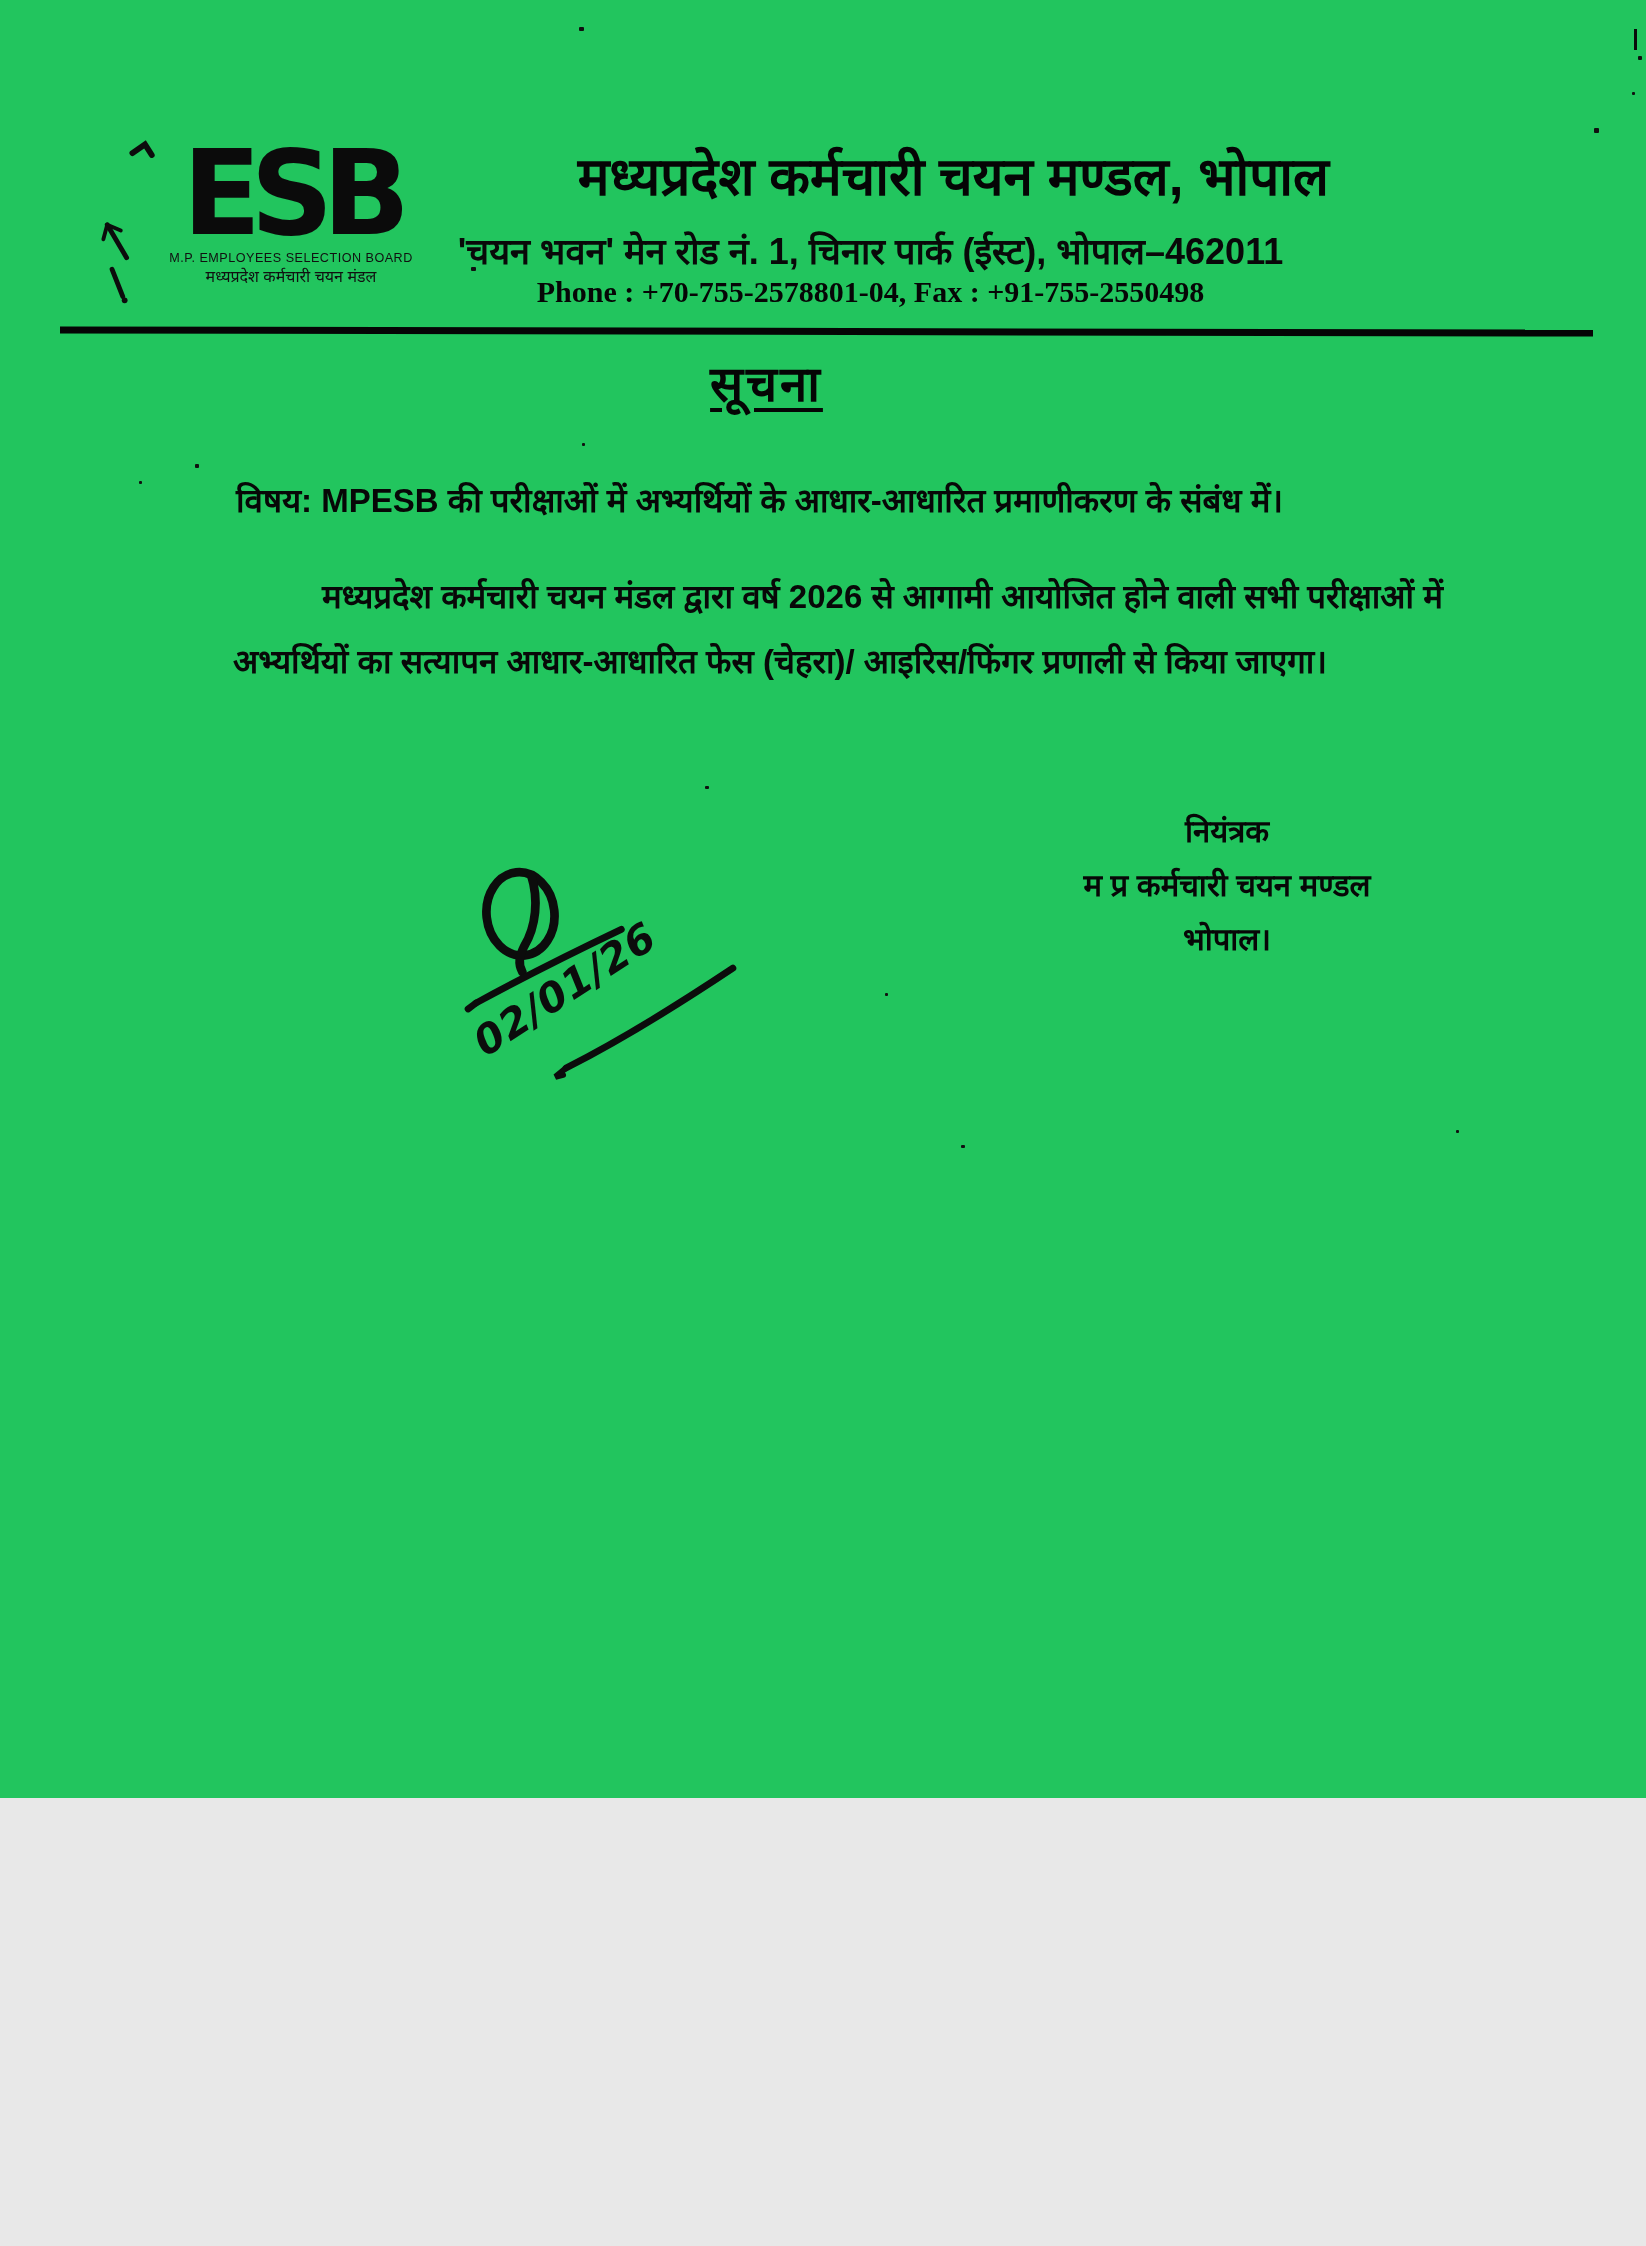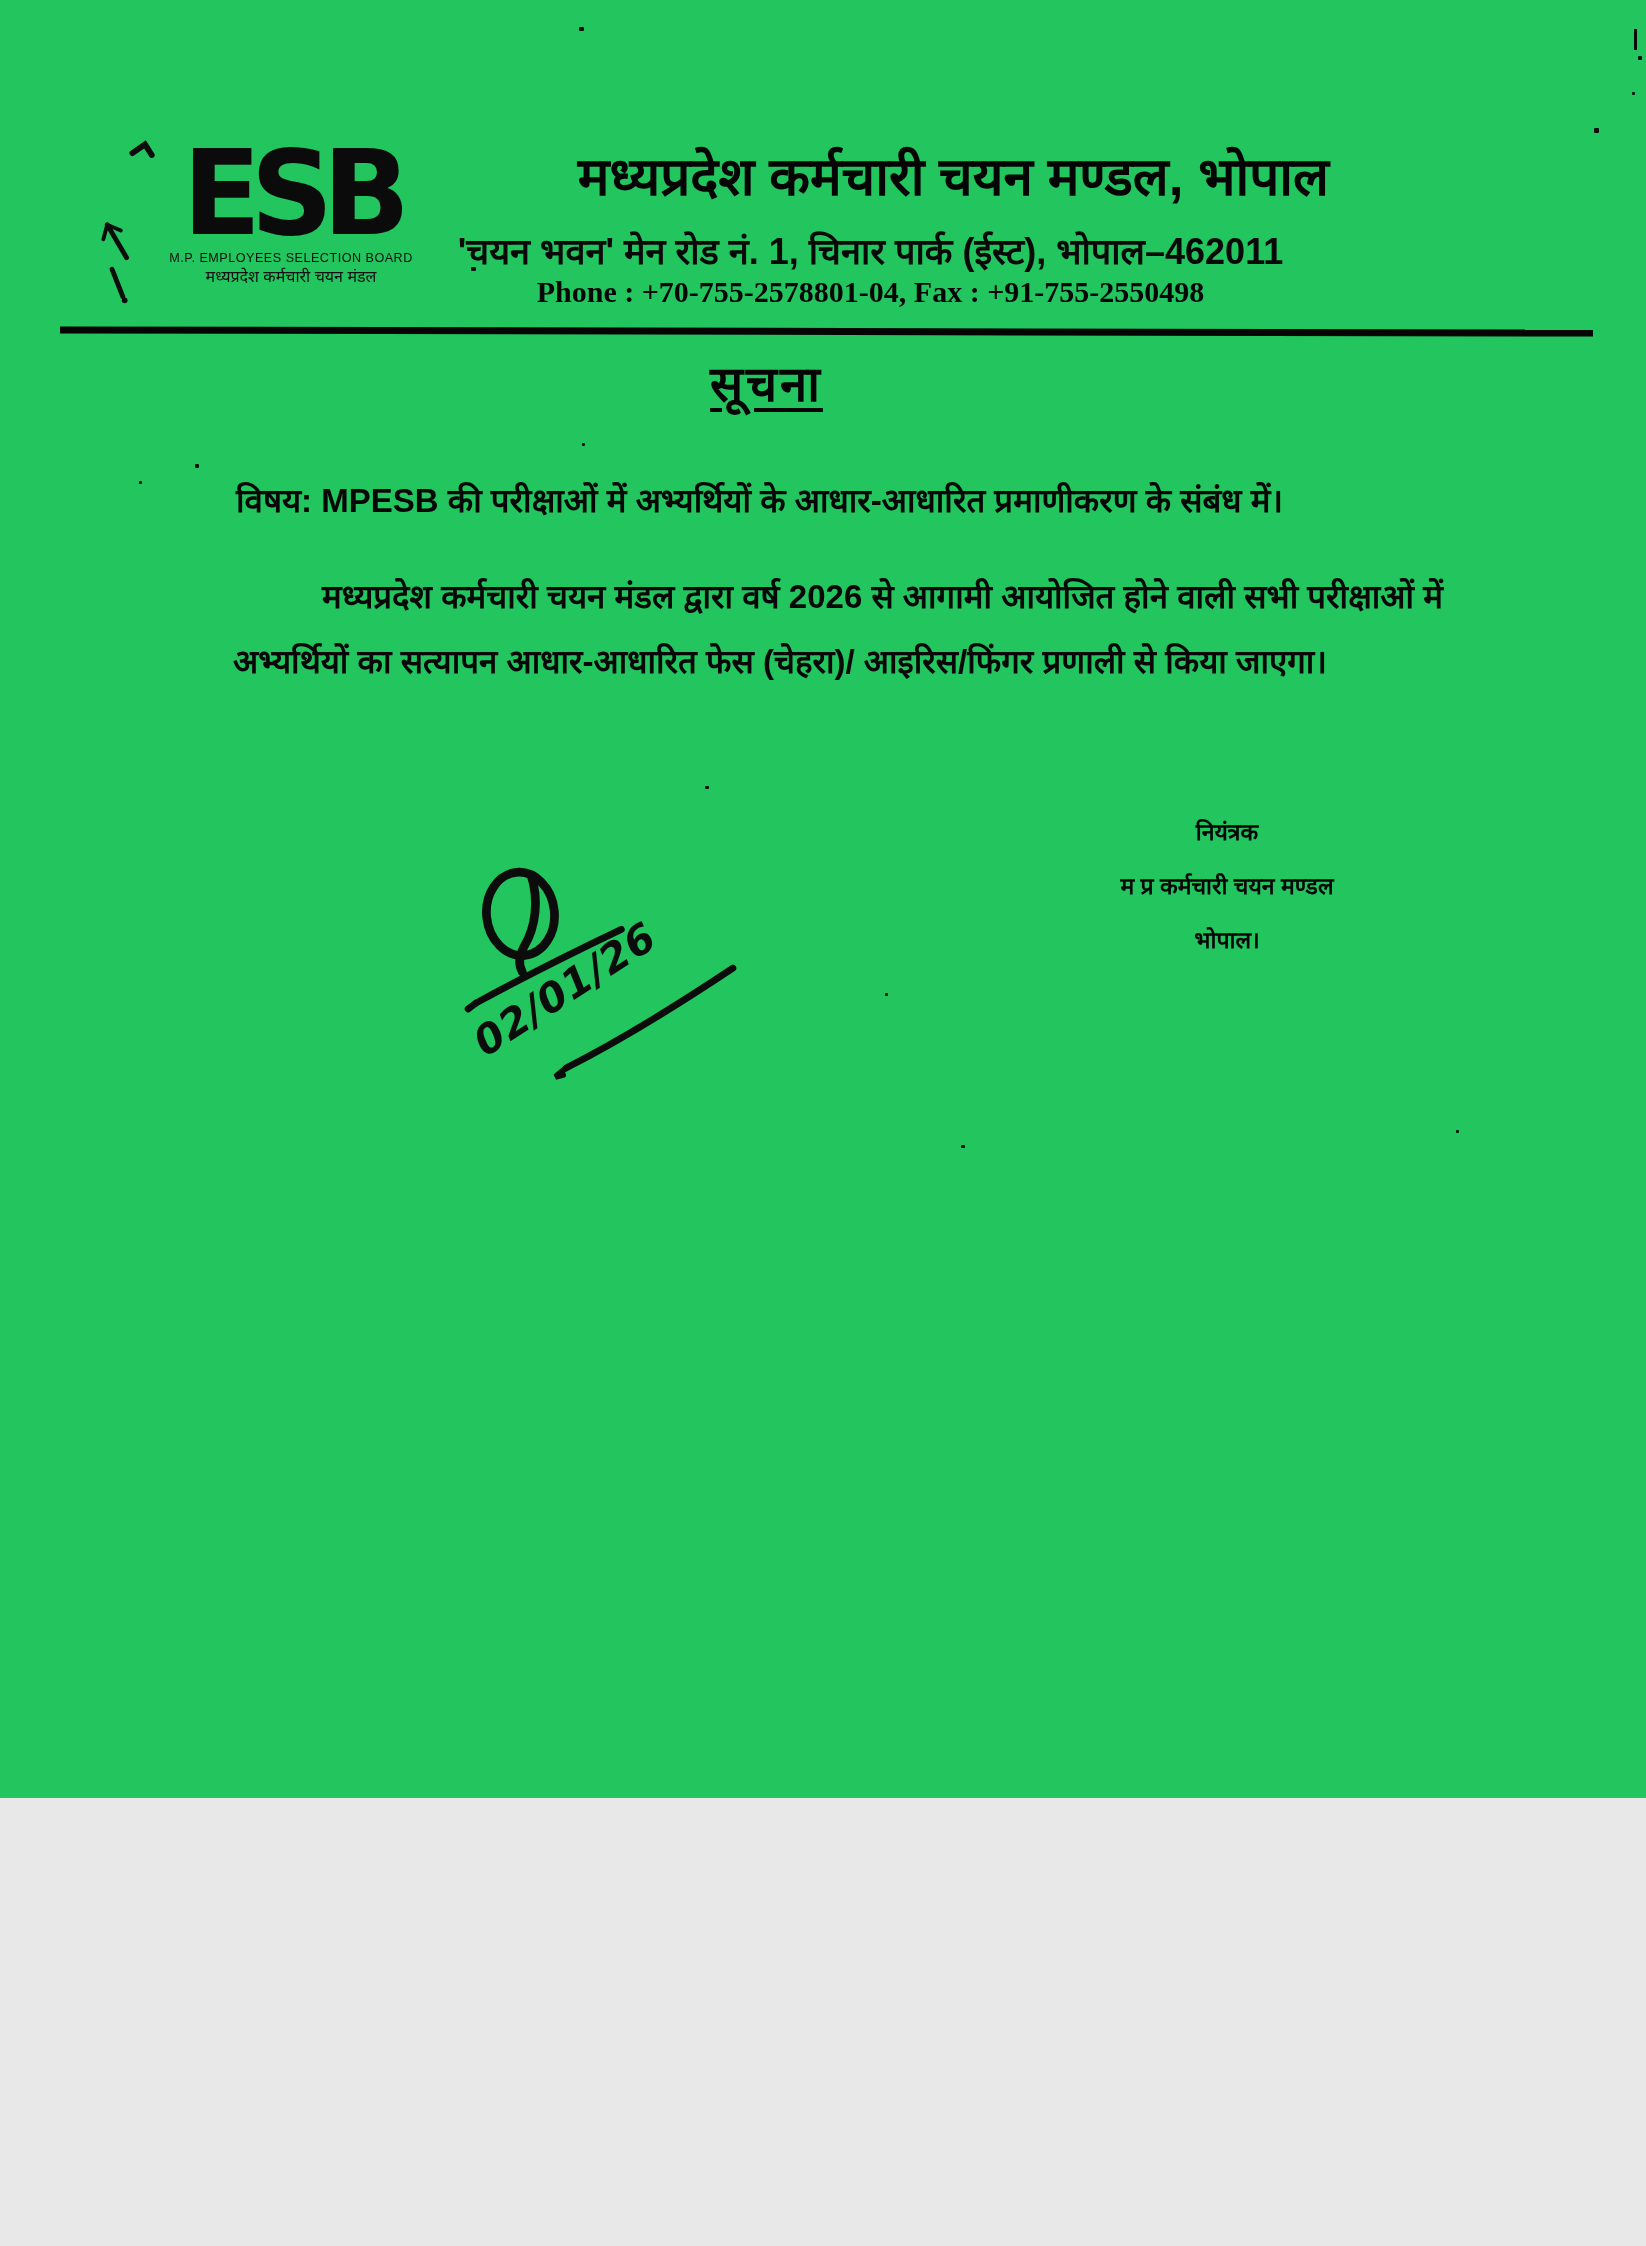--- a/index.html
+++ b/index.html
@@ -61,21 +61,21 @@
     left:236px;top:477px;width:1261px;
     font-size:33px;font-weight:700;white-space:nowrap;color:#070707;
   }
   .body-line{font-size:33px;font-weight:600;white-space:nowrap;color:#080808;}
   .body-line1{left:322px;top:573px;width:1164px;}
   .body-line2{left:233px;top:638px;width:1261px;}
 
   
   .officer-block{
     left:1033px;top:805px;width:388px;text-align:center;
-    font-size:23px;font-weight:600;color:#070707;
+    font-size:31px;font-weight:600;color:#070707;
   }
   .officer-block div{line-height:54px;white-space:nowrap;}
   .sig-svg{left:435px;top:846px;}
 
   
   .speck{position:absolute;background:#101010;border-radius:1px;}
   .edge-line{position:absolute;background:#0a0a0a;}
   .comma-mark{
     position:absolute;left:1582px;top:2070px;width:4.9px;height:15.5px;
     background:#0a0a0a;border-radius:2.9px;transform:rotate(24deg);

